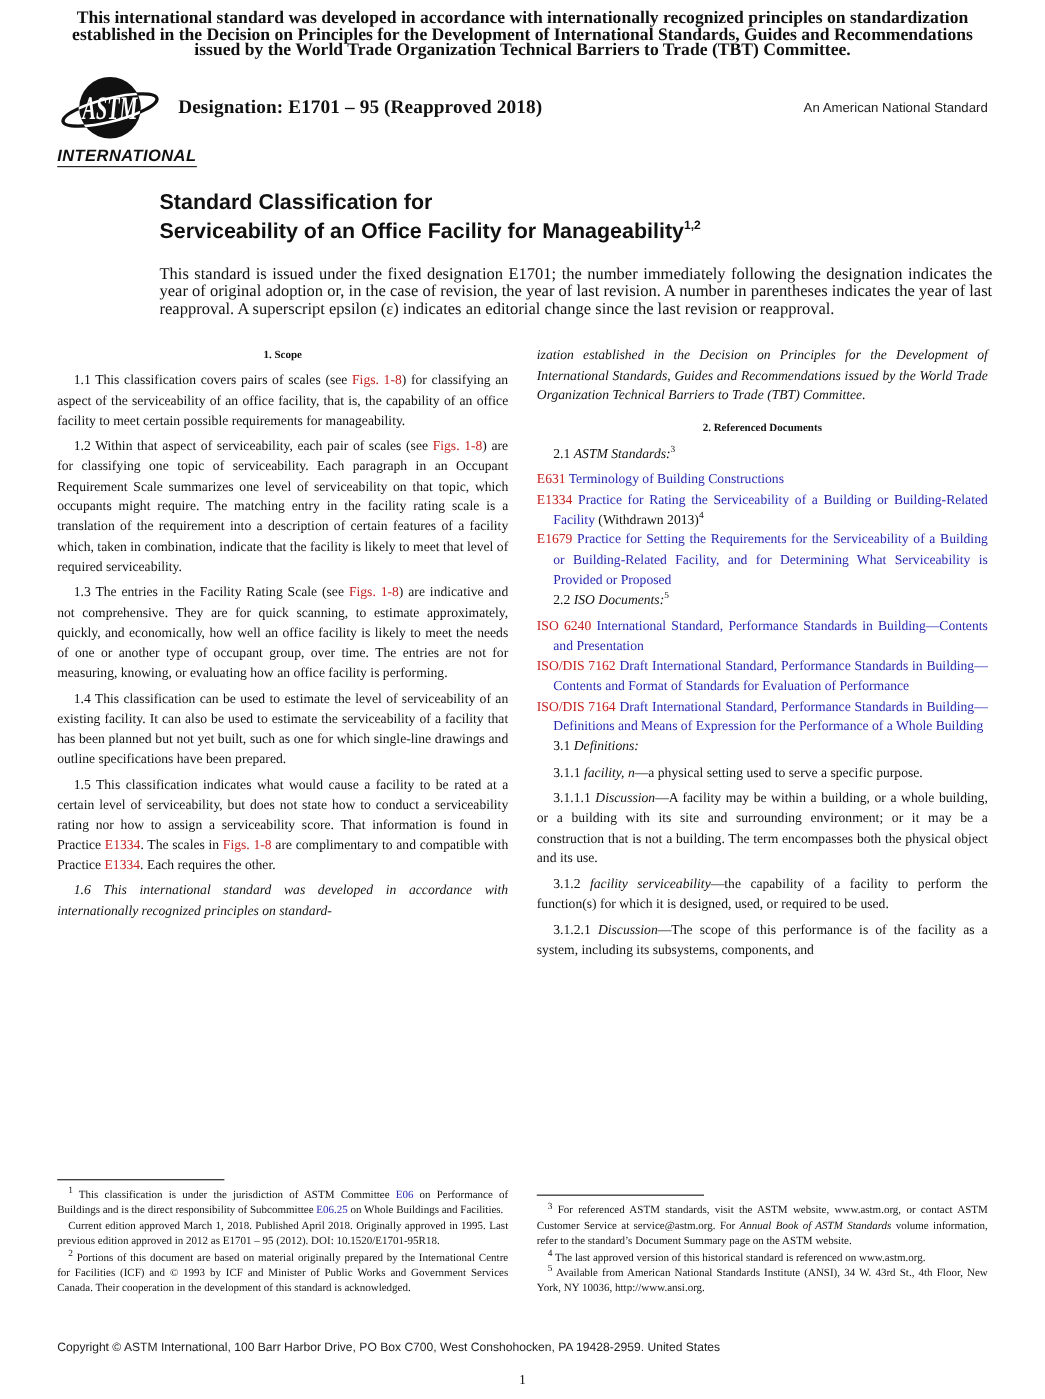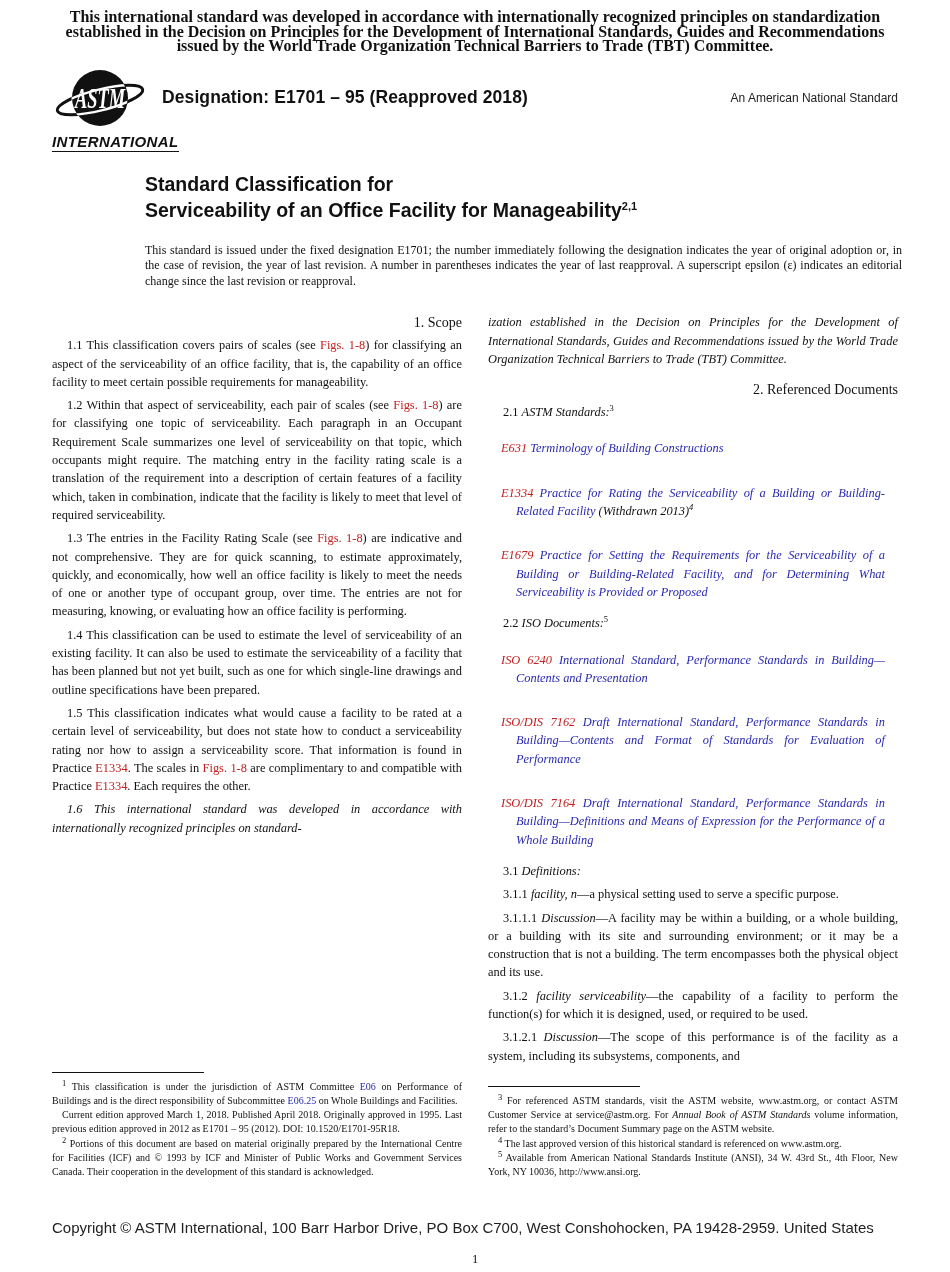--- a/index.html
+++ b/index.html
@@ -23,70 +23,70 @@
 
   
   .header-row{display:flex;align-items:flex-start;margin-top:13px;height:84px;}
   .logo-wrap{width:96px;flex:0 0 96px;text-align:center;}
   .logo-sub{
     font-family:"Liberation Sans",sans-serif;font-weight:bold;font-style:italic;
     font-size:15px;letter-spacing:.4px;border-bottom:1px solid #111;
     display:inline-block;padding-bottom:1px;margin-top:-2px;
   }
   .designation{
-    font-family:Liberation Sans, sans-serif;font-weight:bold;
+    font-family:Liberation Serif, serif;font-weight:bold;
     font-size:17.5px;margin:20px 0 0 14px;letter-spacing:.1px;
   }
   .ans-note{
     margin-left:auto;margin-top:24px;
     font-family:"Liberation Sans",sans-serif;font-size:12px;color:#222;
   }
 
   
   .title-block{margin:20px 0 0 93px;}
   .doc-title{
     font-family:"Liberation Sans",sans-serif;font-weight:bold;
     font-size:19.5px;line-height:26px;margin:0;
   }
   .doc-title .tsup{font-size:11px;vertical-align:super;line-height:0;}
 
   .issuance{
     margin:20px 0 0 93px;width:757px;
-    font-size:12px;line-height:15.6px;text-align:justify;
+    font-size:15px;line-height:15.6px;text-align:justify;
   }
 
   
   .columns{display:flex;gap:26px;margin-top:24px;height:866px;}
   .col{
     width:410px;flex:0 0 410px;display:flex;flex-direction:column;
     font-size:12.4px;line-height:18.3px;text-align:justify;
   }
   .col h2{
-    font-size:14px;font-weight:normal;text-align:right;
+    font-size:10px;font-weight:bold;text-align:center;
     margin:9px 0 5px;line-height:16px;
   }
   .col h2.first{margin-top:2px;}
   .col p{margin:0 0 5px;text-indent:15px;}
   .col p.cont{text-indent:0;}
-  .ref{padding-left:15px;text-indent:-15px;margin:13px;font-style:italic;}
+  .ref{padding-left:15px;text-indent:-15px;margin:0;}
 
   .r{color:var(--ref-red);}
   .b{color:var(--link-blue);}
   .i{font-style:italic;}
   .s{font-size:8.5px;vertical-align:super;line-height:0;}
 
   
   .fn-block{margin-top:auto;font-size:10px;line-height:14.2px;text-align:justify;}
   .fn-rule{width:152px;border-top:1.2px solid #111;margin-bottom:7px;}
   .fn-block p{margin:0;text-indent:10px;}
 
   
   .copyright{
     margin-top:40px;font-family:"Liberation Sans",sans-serif;
-    font-size:15px;color:#222;
+    font-size:11px;color:#222;
   }
   .page-number{text-align:center;font-size:12.5px;margin-top:16px;}
 
   
   .logo-svg{display:block;margin:0 auto;}
 </style>
 </head>
 <body>
 
 <div class="page">
@@ -111,21 +111,21 @@
         </g>
       </svg>
       <span class="logo-sub">INTERNATIONAL</span>
     </div>
     <div class="designation">Designation: E1701 – 95 (Reapproved 2018)</div>
     <div class="ans-note">An American National Standard</div>
   </div>
 
   <div class="title-block">
     <p class="doc-title">Standard Classification for</p>
-    <p class="doc-title"><span>Serviceability of an Office Facility for Manageability</span><span class="tsup">2,1</span></p>
+    <p class="doc-title"><span>Serviceability of an Office Facility for Manageability</span><span class="tsup">1,2</span></p>
   </div>
 
   <div class="issuance">This standard is issued under the fixed designation E1701; the number immediately following the designation indicates the year of original adoption or, in the case of revision, the year of last revision. A number in parentheses indicates the year of last reapproval. A superscript epsilon (ε) indicates an editorial change since the last revision or reapproval.</div>
 
   <div class="columns">
 
     <div class="col">
       <h2 class="first">1.  Scope</h2>
       <p><span>1.1  This classification covers pairs of scales (see </span><span class="r">Figs. 1-8</span><span>) for classifying an aspect of the serviceability of an office facility, that is, the capability of an office facility to meet certain possible requirements for manageability.</span></p>
       <p><span>1.2  Within that aspect of serviceability, each pair of scales (see </span><span class="r">Figs. 1-8</span><span>) are for classifying one topic of serviceability. Each paragraph in an Occupant Requirement Scale summarizes one level of serviceability on that topic, which occupants might require. The matching entry in the facility rating scale is a translation of the requirement into a description of certain features of a facility which, taken in combination, indicate that the facility is likely to meet that level of required serviceability.</span></p>

